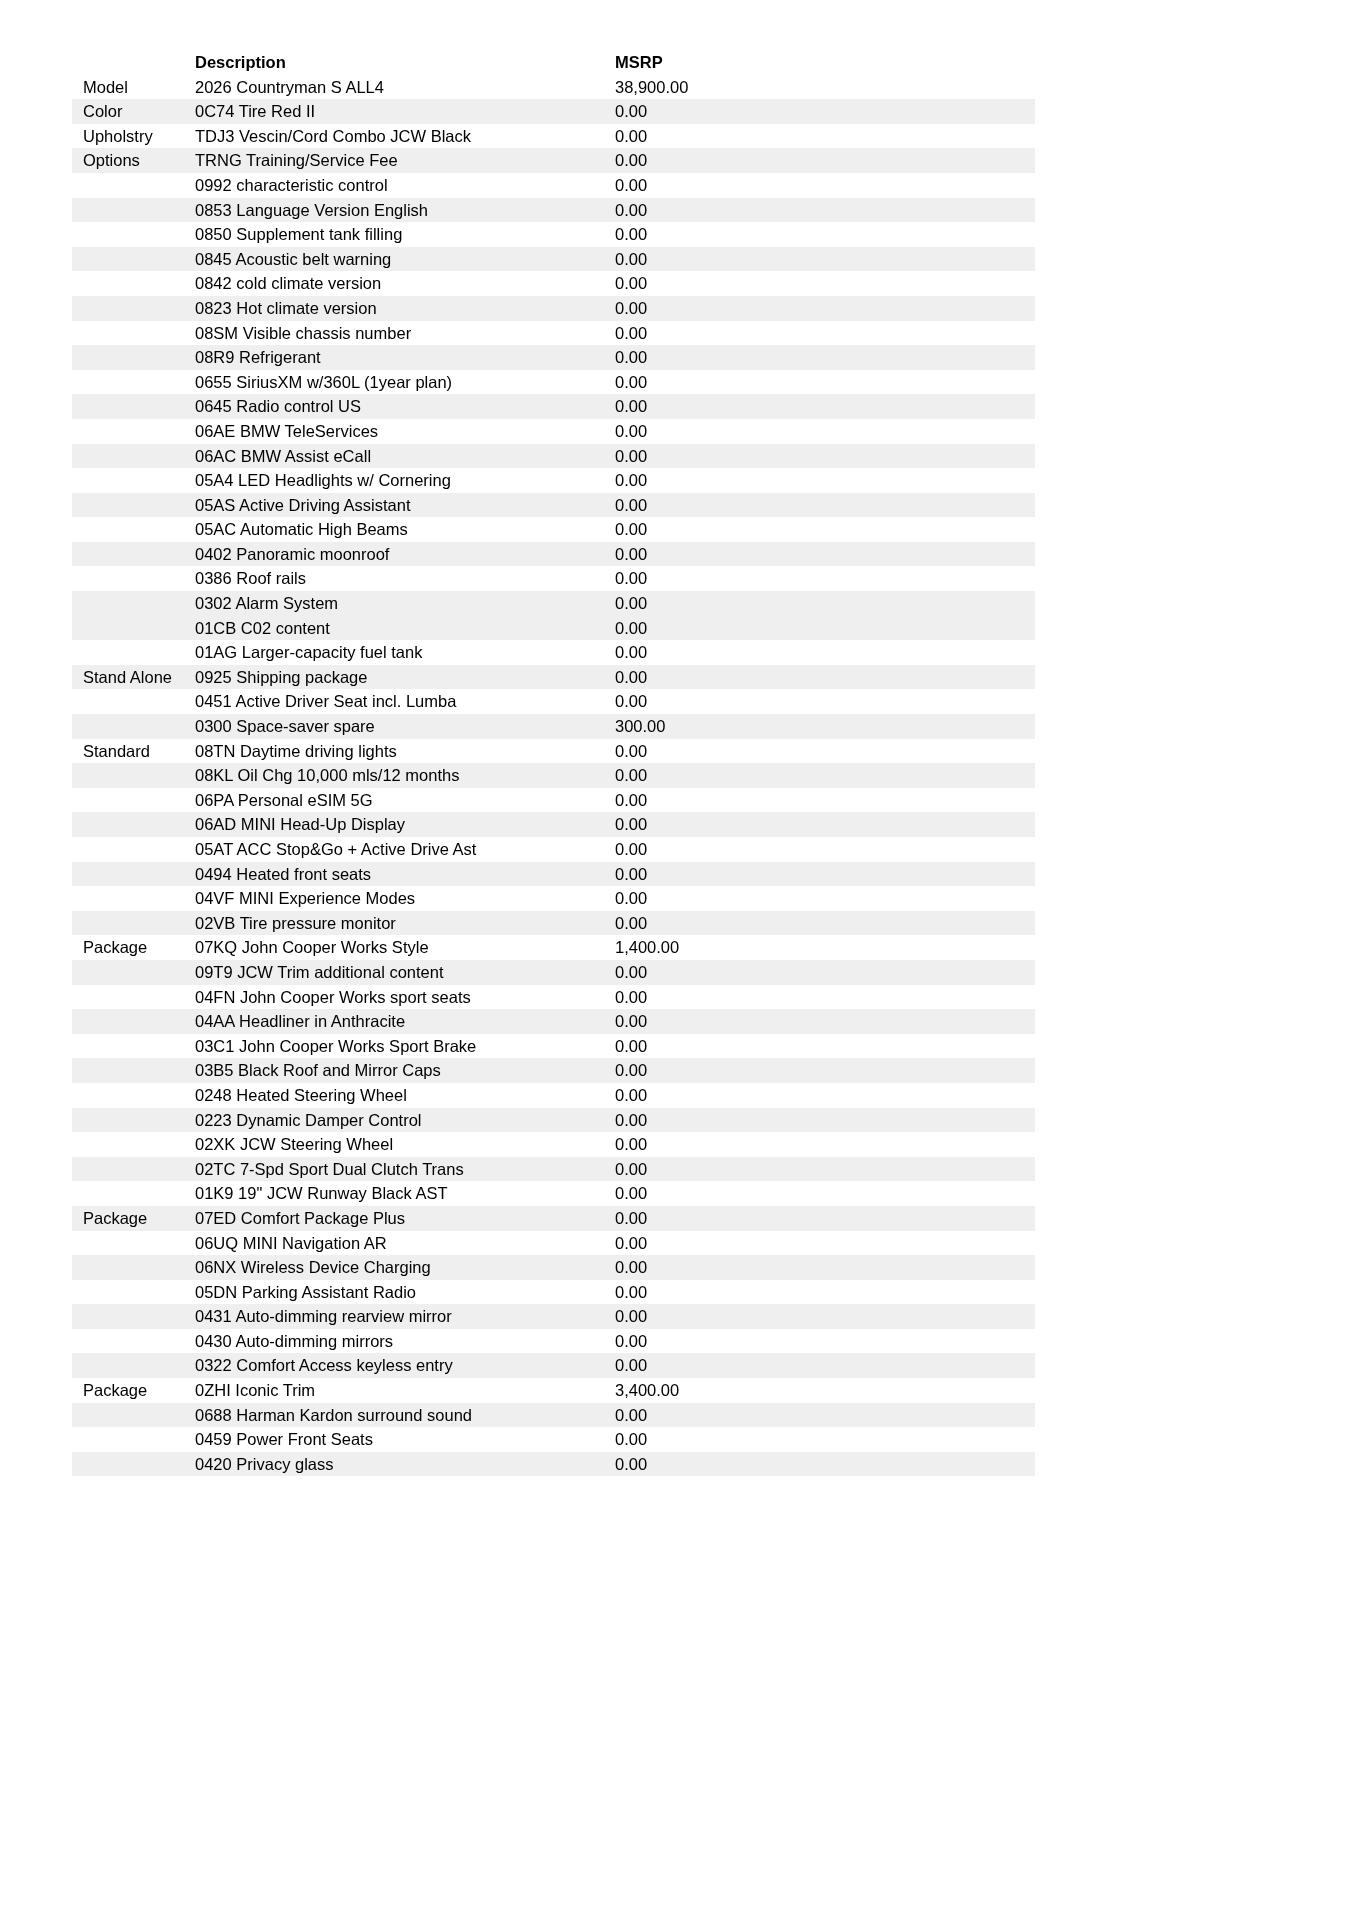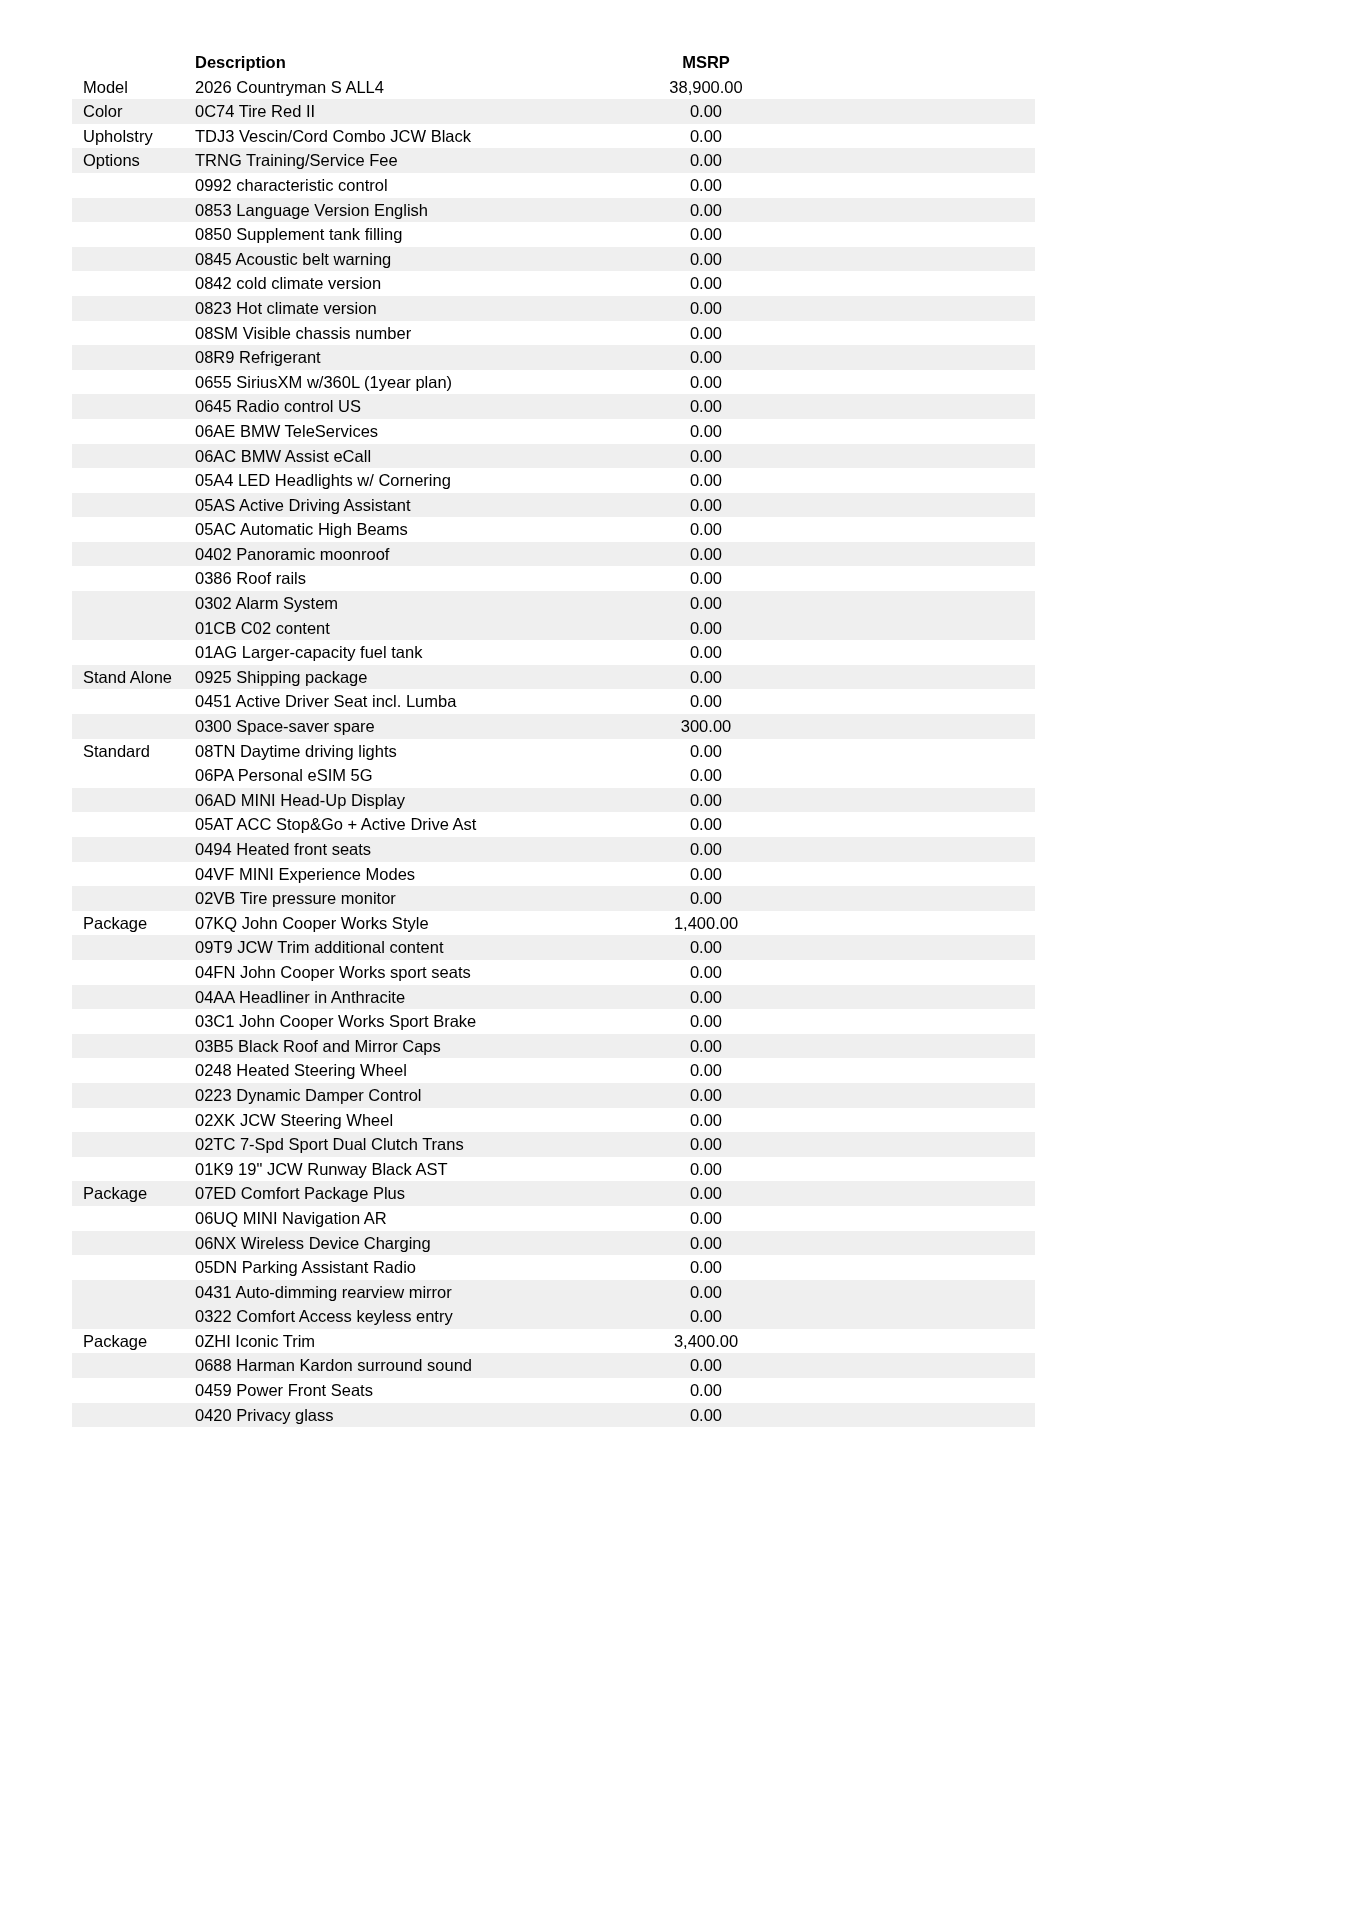--- a/index.html
+++ b/index.html
@@ -31,21 +31,21 @@
     line-height: 24.6px;
     padding: 0;
     vertical-align: middle;
     white-space: nowrap;
     overflow: hidden;
     font-weight: normal;
     text-align: left;
   }
   thead th { font-weight: bold; }
   td.cat { padding-left: 11px; }
-  td.msrp, th.msrp { text-align: center; }
+  td.msrp, th.msrp { text-align: left; }
   tr.shaded td { background: #efefef; }
 </style>
 </head>
 <body>
 
 <div class="page">
   <table class="pricing">
     <colgroup>
       <col class="c-cat">
       <col class="c-desc">
@@ -222,20 +222,26 @@
           <td class="desc">0300 Space-saver spare</td>
           <td class="msrp">300.00</td>
           <td class="filler"></td>
         </tr>
         <tr>
           <td class="cat">Standard</td>
           <td class="desc">08TN Daytime driving lights</td>
           <td class="msrp">0.00</td>
           <td class="filler"></td>
         </tr>
+        <tr class="shaded">
+          <td class="cat"></td>
+          <td class="desc">08KL Oil Chg 10,000 mls/12 months</td>
+          <td class="msrp">0.00</td>
+          <td class="filler"></td>
+        </tr>
         <tr>
           <td class="cat"></td>
           <td class="desc">06PA Personal eSIM 5G</td>
           <td class="msrp">0.00</td>
           <td class="filler"></td>
         </tr>
         <tr class="shaded">
           <td class="cat"></td>
           <td class="desc">06AD MINI Head-Up Display</td>
           <td class="msrp">0.00</td>
@@ -351,20 +357,26 @@
         </tr>
         <tr>
           <td class="cat"></td>
           <td class="desc">05DN Parking Assistant Radio</td>
           <td class="msrp">0.00</td>
           <td class="filler"></td>
         </tr>
         <tr class="shaded">
           <td class="cat"></td>
           <td class="desc">0431 Auto-dimming rearview mirror</td>
+          <td class="msrp">0.00</td>
+          <td class="filler"></td>
+        </tr>
+        <tr>
+          <td class="cat"></td>
+          <td class="desc">0430 Auto-dimming mirrors</td>
           <td class="msrp">0.00</td>
           <td class="filler"></td>
         </tr>
         <tr class="shaded">
           <td class="cat"></td>
           <td class="desc">0322 Comfort Access keyless entry</td>
           <td class="msrp">0.00</td>
           <td class="filler"></td>
         </tr>
         <tr>

